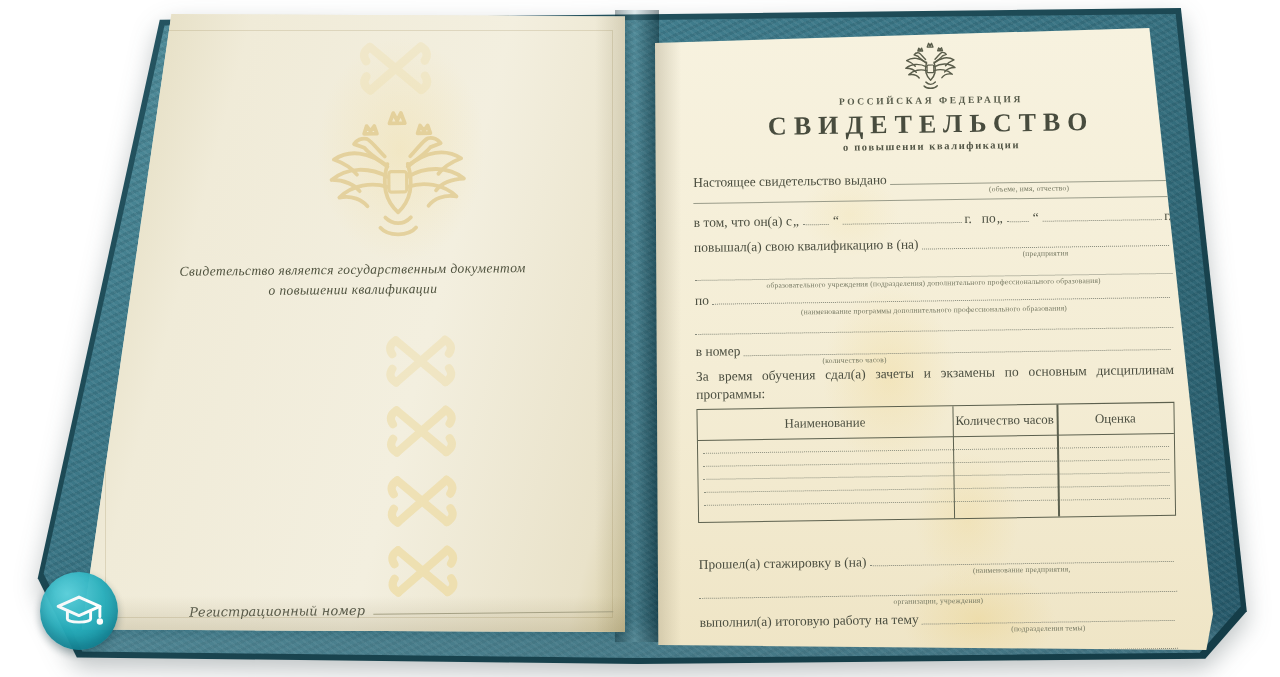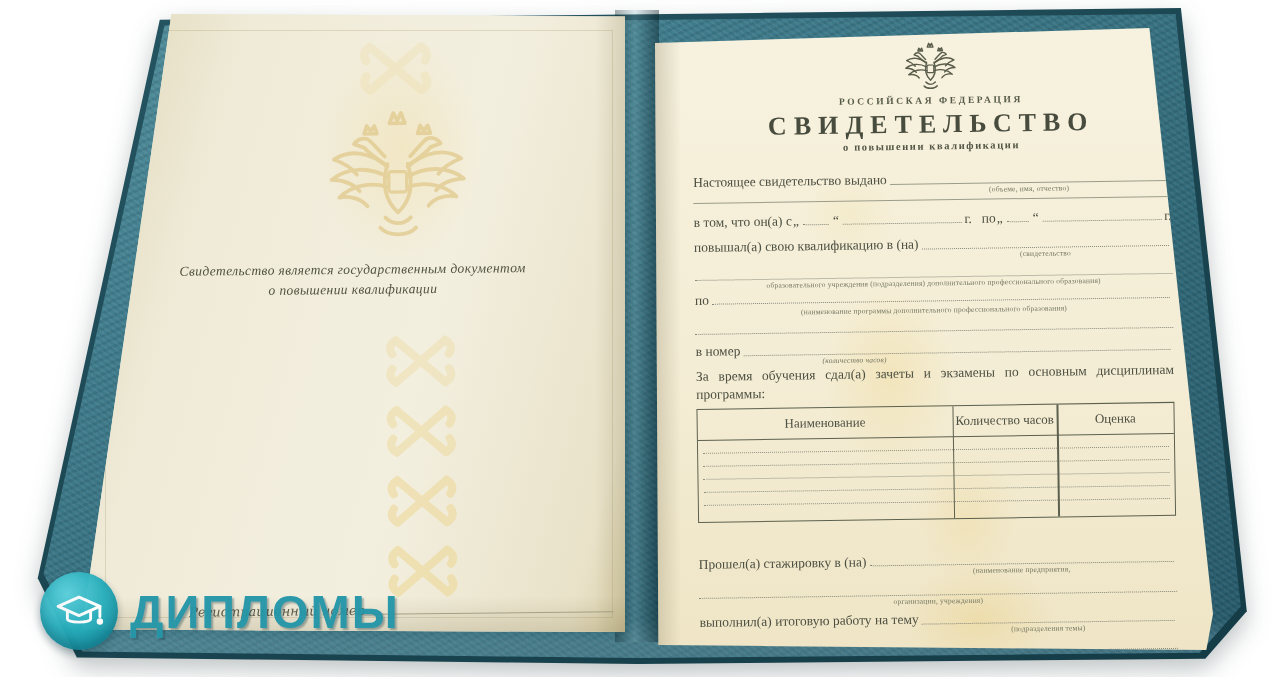--- a/index.html
+++ b/index.html
@@ -73,21 +73,21 @@
   .frow{display:flex;align-items:flex-end;font-size:13.5px;line-height:1.15;white-space:nowrap;}
   .lbl{flex:0 0 auto;}
   .line{flex:1 1 auto;position:relative;margin:0 3px 3px;min-width:14px;}
   .dots{border-bottom:1.6px dotted #85887а;border-bottom:1.6px dotted #85887a;}
   .solid{border-bottom:1px solid #9a9c8a;}
   .fullline{position:relative;margin:0 0 0;height:5px;}
   .fullline.solid{border-bottom:1px solid #9a9c8a;height:12px;}
   .fullline.dots{border-bottom:1.6px dotted #85887a;height:8px;}
   .cap{position:absolute;top:3px;left:50%;transform:translateX(-50%);font-size:7.5px;
        font-style:normal;color:#72755f;white-space:nowrap;letter-spacing:.2px;}
-  .cap-left{left:26%;font-style:italic;}
+  .cap-left{left:26%;}
   .cap-row{text-align:center;font-size:7.5px;color:#72755f;letter-spacing:.2px;margin-top:1px;}
   .q{flex:0 0 auto;padding:0 1px;}
   .w26{flex:0 0 26px;min-width:26px;}
   .w22{flex:0 0 22px;min-width:22px;}
   .gap{flex:0 0 10px;}
   .para{font-size:13.5px;text-align:justify;text-align-last:justify;margin-top:9px;}
   .para2{font-size:13.5px;margin-top:2px;}
 
   .tbl{position:relative;margin-top:6px;height:112px;border:1.5px solid #5c604e;}
   .thead{display:flex;height:30px;align-items:center;text-align:center;border-bottom:1.5px solid #5c604e;}
@@ -233,21 +233,21 @@
           <span class="q">„</span>
           <span class="line dots w22"></span>
           <span class="q">“</span>
           <span class="line dots"></span>
           <span class="lbl">г.</span>
         </div>
 
         <div class="frow mt10">
           <span class="lbl">повышал(а) свою квалификацию в (на)</span>
           <span class="line dots">
-              <i class="cap">(свидетельство</i>
+              <i class="cap">(предприятия</i>
             </span>
         </div>
         <div class="fullline dots mt16"></div>
         <div class="cap-row">образовательного учреждения (подразделения) дополнительного профессионального образования)</div>
 
         <div class="frow mt2">
           <span class="lbl">по</span>
           <span class="line dots"></span>
         </div>
         <div class="cap-row">(наименование программы дополнительного профессионального образования)</div>
@@ -313,15 +313,14 @@
       </div>
     </div>
   </div>
 
   <div class="brand">
     <div class="brand-circle">
       <svg>
           <use href="#gradcap"></use>
         </svg>
     </div>
-    <span class="brand-text">ДИПЛОМЫ</span>
   </div>
 </div>
 
 </body></html>

